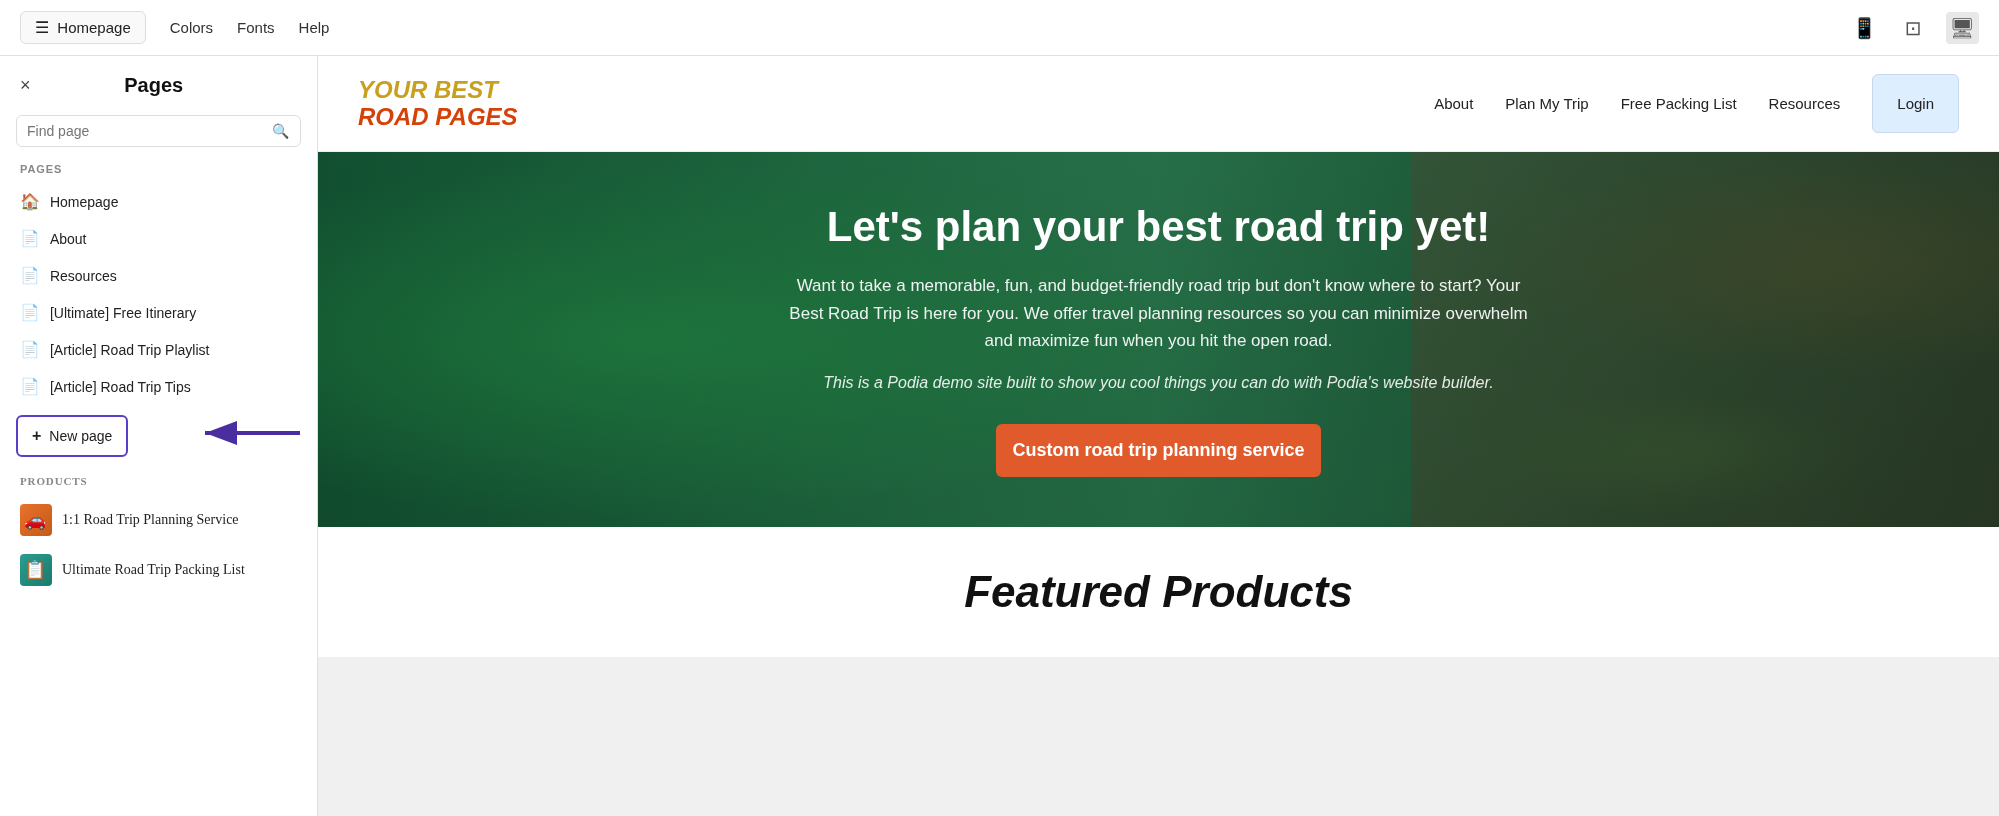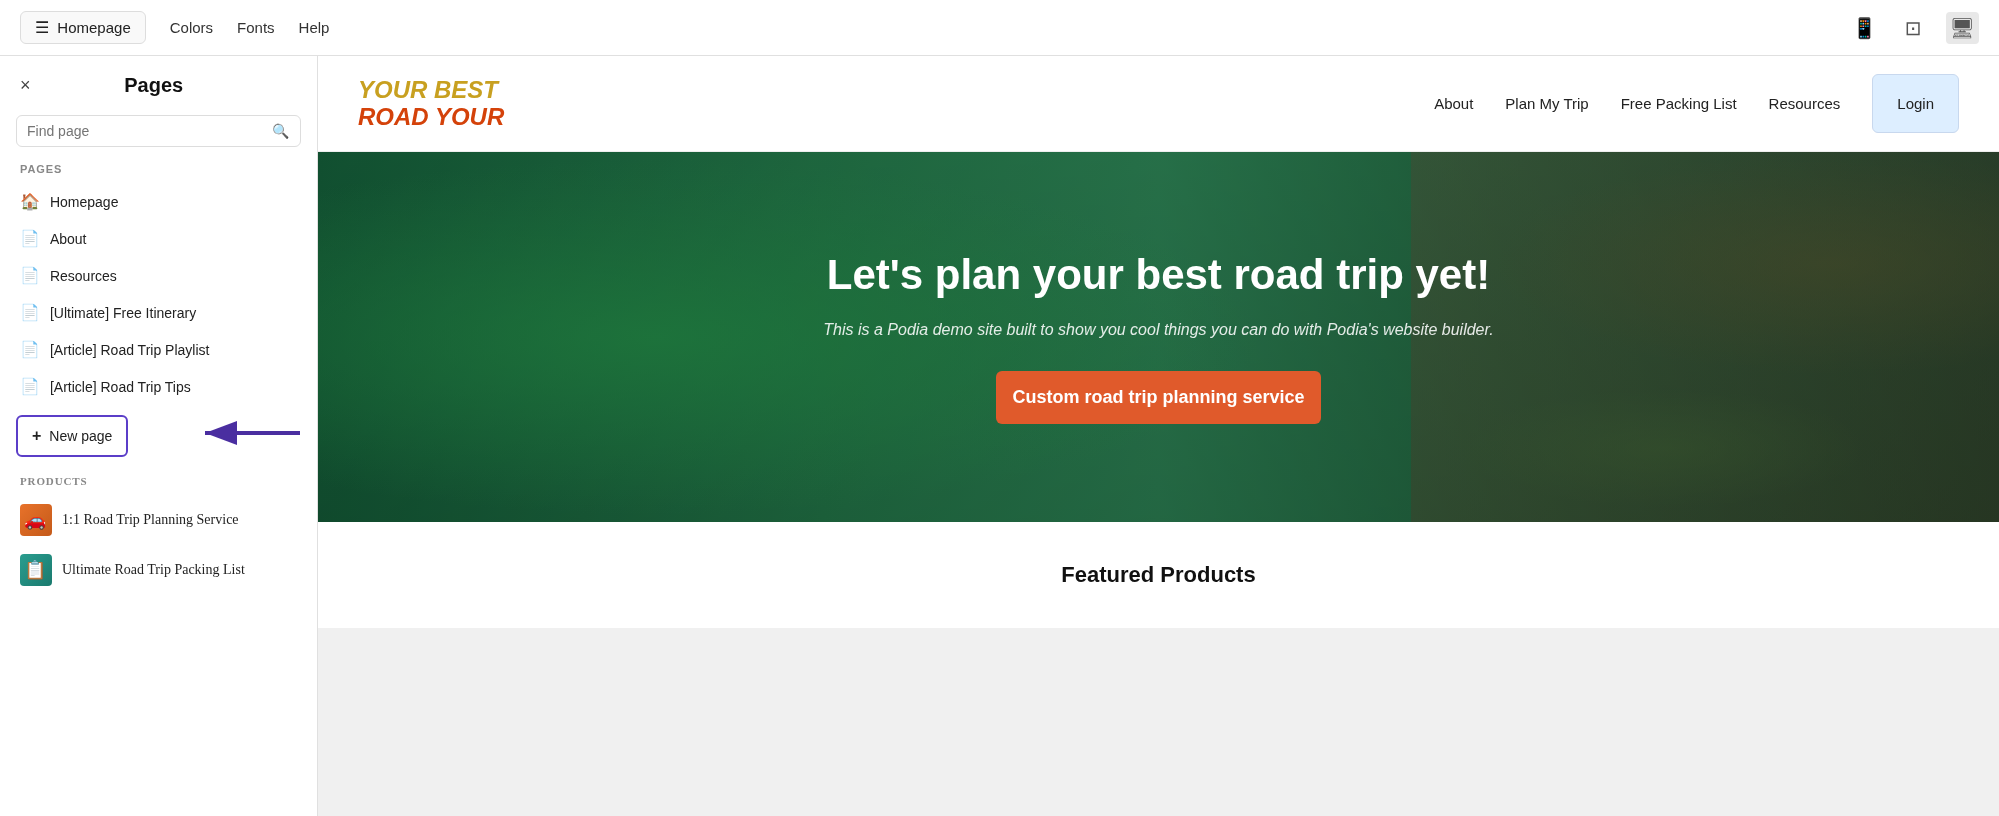--- a/index.html
+++ b/index.html
@@ -162,21 +162,21 @@
       background: #e05a2b; color: #fff; border: none; border-radius: 6px;
       padding: 16px 16px; font-size: 18px; font-weight: 600; cursor: pointer;
     }
 
     
     .featured-section {
       padding: 40px 60px;
       background: #fff;
     }
     .featured-title {
-      font-size: 22px; font-weight: 900; color: #111; text-align: center;
+      font-size: 44px; font-weight: 900; color: #111; text-align: center; font-style: italic;
     }
   </style>
 </head>
 <body>
 
 <div class="top-bar">
   <button class="homepage-btn">
     <span class="hamburger-icon">☰</span>
     <span>Homepage</span>
   </button>
@@ -273,36 +273,37 @@
       </div>
     </div>
   </div>
 
   <div class="content-area">
     <div class="website-preview">
 
       <nav class="site-nav">
         <div class="site-logo">
           <div class="logo-line1">YOUR BEST</div>
-          <div class="logo-line2">ROAD YOUR</div>
+          <div class="logo-line2">ROAD PAGES</div>
         </div>
         <div class="site-nav-links">
           <a class="site-nav-link">About</a>
           <a class="site-nav-link">Plan My Trip</a>
           <a class="site-nav-link">Free Packing List</a>
           <a class="site-nav-link">Resources</a>
           <button class="login-btn">Login</button>
         </div>
       </nav>
 
       <div class="hero">
         <div class="hero-bg"></div>
         <div class="road-overlay"></div>
         <div class="hero-content">
           <h1 class="hero-title">Let's plan your best road trip yet!</h1>
+          <p class="hero-subtitle">Want to take a memorable, fun, and budget-friendly road trip but don't know where to start? Your Best Road Trip is here for you. We offer travel planning resources so you can minimize overwhelm and maximize fun when you hit the open road.</p>
           <p class="hero-note">This is a Podia demo site built to show you cool things you can do with Podia's website builder.</p>
           <button class="hero-cta">Custom road trip planning service</button>
         </div>
       </div>
 
       <div class="featured-section">
         <h2 class="featured-title">Featured Products</h2>
       </div>
 
     </div>

